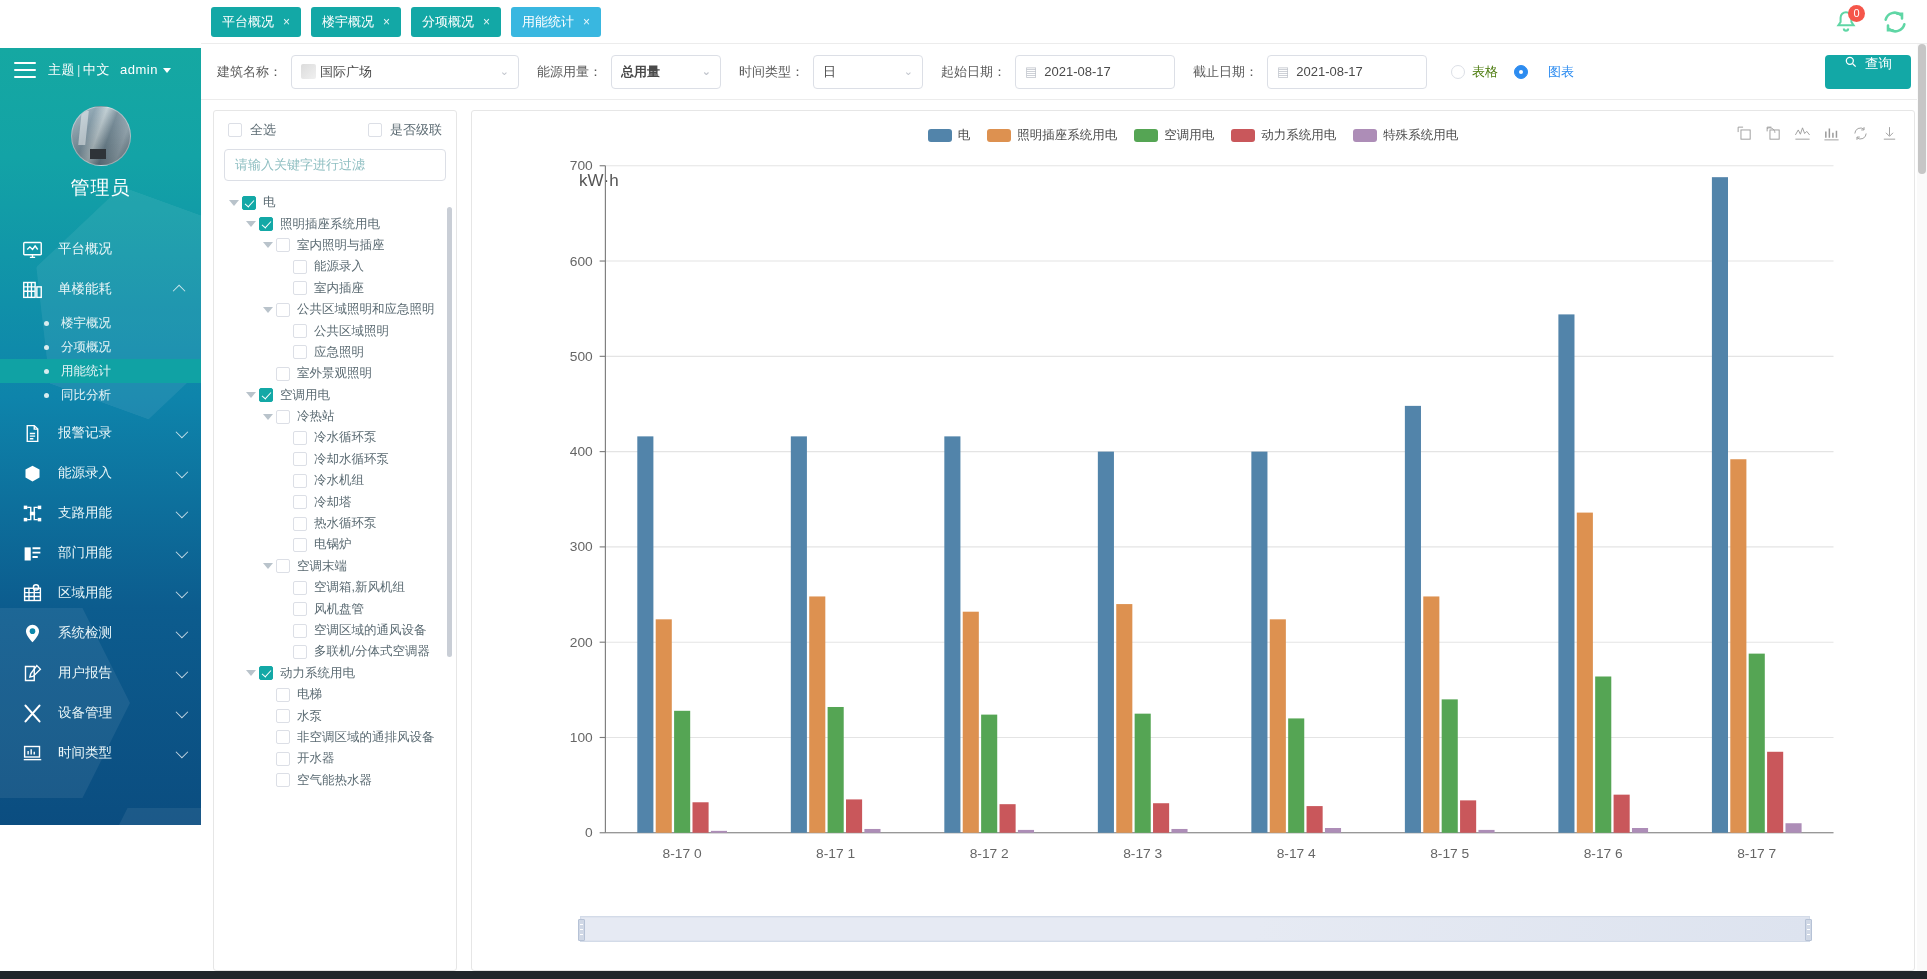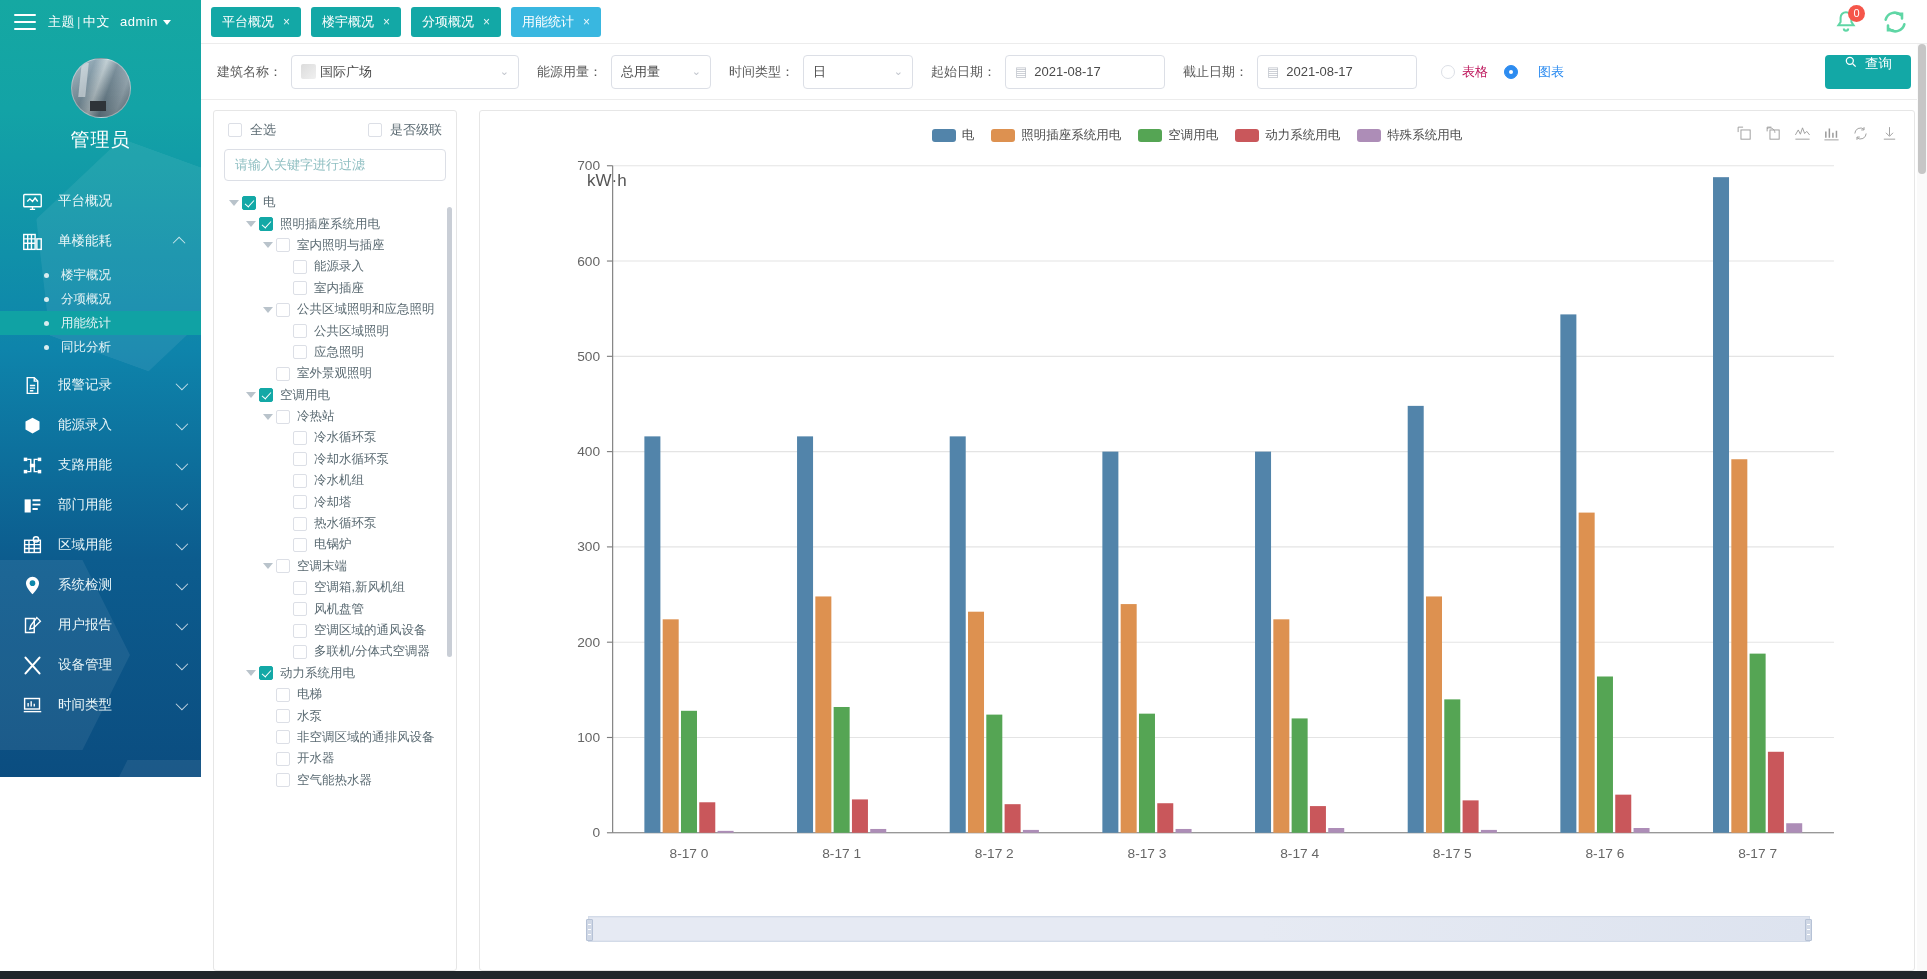--- a/index.html
+++ b/index.html
@@ -11,20 +11,21 @@
     background: #ffffff;
   }
   .app { display: flex; width: 1927px; height: 979px; position: relative; }
 
   
   .sidebar {
     width: 201px; height: 777px; flex: 0 0 201px;
     background: linear-gradient(180deg,#15a8a2 0%, #13a3a6 14%, #0e84ab 45%, #0c5c8e 72%, #0b4d80 100%);
     position: relative; overflow: hidden;
     color: #fff;
+    margin-top: 48px;
   }
   .sidebar .deco { position:absolute; opacity:.07; background:#fff; }
   .sidebar .deco.d1 { width:210px;height:210px; transform:rotate(20deg); left:30px; top:150px; clip-path: polygon(25% 0,75% 0,100% 50%,75% 100%,25% 100%,0 50%); }
   .sidebar .deco.d2 { width:190px;height:190px; left:-60px; top:560px; clip-path: polygon(25% 0,75% 0,100% 50%,75% 100%,25% 100%,0 50%); }
   .sidebar .deco.d3 { width:150px;height:150px; left:90px; top:760px; clip-path: polygon(25% 0,75% 0,100% 50%,75% 100%,25% 100%,0 50%); }
 
   .sb-header { height: 44px; display:flex; align-items:center; gap:12px; padding-left:14px; position:relative; z-index:2;}
   .hamburger { width:22px; height:16px; display:flex; flex-direction:column; justify-content:space-between; cursor:pointer;}
   .hamburger span { display:block; height:2px; background:#fff; border-radius:1px; }
   .sb-header-txt { font-size:13px; color:#fff; letter-spacing:.5px; white-space:nowrap;}
@@ -66,35 +67,35 @@
   .refresh { width:28px;height:28px; cursor:pointer;}
 
   
   .filterbar { height:56px; display:flex; align-items:center; gap:0; padding:0 16px; border-bottom:1px solid #ececec; background:#fff;}
   .fld { display:flex; align-items:center; margin-right:18px; }
   .fld-label { font-size:13px; color:#5a5a5a; margin-right:9px; white-space:nowrap;}
   .sel { height:34px; border:1px solid #dcdfe6; border-radius:4px; display:flex; align-items:center; padding:0 9px; font-size:13px; color:#4a4a4a; background:#fff; position:relative; cursor:pointer;}
   .sel .val { flex:1; white-space:nowrap; overflow:hidden; }
   .sel .chev { margin-left:10px; color:#c0c4cc; font-size:11px; }
   .sel.building { width:228px; }
-  .sel.energy { width:100px; }
+  .sel.energy { width:110px;font-weight:bold; }
   .sel.timetype { width:110px; }
   .sel.date { width:160px; }
   .bld-logo { width:15px;height:15px; margin-right:4px; background:linear-gradient(135deg,#dcdcdc,#f0f0f0); border-radius:2px; display:inline-block; flex:0 0 15px;}
   .cal-ico { margin-right:7px; color:#c0c4cc; font-size:13px; }
   .radios { display:flex; align-items:center; gap:16px; margin-left:6px;}
-  .radio { display:flex; align-items:center; gap:7px; font-size:13px; color:#be185d; cursor:pointer;}
+  .radio { display:flex; align-items:center; gap:7px; font-size:13px; color:#4d7c0f; cursor:pointer;}
   .radio .circle { width:14px;height:14px;border-radius:50%; border:1px solid #dcdfe6; background:#fff;}
   .radio.on { color:#2d8cf0;gap:20px; }
   .radio.on .circle { border-color:#2d8cf0; background:#2d8cf0; position:relative;}
   .radio.on .circle:after { content:""; position:absolute; left:4px; top:4px; width:4px;height:4px; border-radius:50%; background:#fff;}
   .search-btn { margin-left:auto; height:34px; padding:0 19px; background:#13a8a6; color:#fff; border-radius:4px; font-size:13.5px; display:flex; gap:7px; border:none; cursor:pointer;}
 
   
-  .content { flex:1; display:flex; gap:22px; padding:10px 12px 8px 12px; background:#fff; min-height:0;}
+  .content { flex:1; display:flex; gap:14px; padding:10px 12px 8px 12px; background:#fff; min-height:0;}
   .tree-panel { width:244px; flex:0 0 244px; border:1px solid #e6e6e6; border-radius:3px; display:flex; flex-direction:column; background:#fff; min-height:0;}
   .tree-head { display:flex; justify-content:space-between; padding:10px 14px 6px 14px;}
   .cbx-lbl { display:flex; align-items:center; gap:8px; font-size:13px; color:#5c6b73; cursor:pointer;}
   .cbx { width:14px;height:14px;border:1px solid #dcdfe6; border-radius:2px; background:#fff; flex:0 0 14px; display:inline-block; position:relative;}
   .cbx.checked { background:#13a8a6; border-color:#13a8a6;}
   .cbx.checked:after{content:"";position:absolute;left:4px;top:1px;width:4px;height:8px;border:solid #fff;border-width:0 1.6px 1.6px 0;transform:rotate(42deg);}
   .filter-input { margin:4px 10px 8px 10px; height:32px; border:1px solid #dcdfe6; border-radius:4px; padding:0 10px; font-size:13px; color:#8fbfc2; display:flex; align-items:center;}
   .tree-scroll { flex:1; overflow:hidden; position:relative; padding:3px 0 6px 0;}
   .tree-scroll .sbar { position:absolute; right:4px; top:18px; width:5px; height:450px; background:#c9ced6; border-radius:3px;}
   .tnode { height:21.4px; display:flex; align-items:center; font-size:12.5px; color:#5a6a72; white-space:nowrap; cursor:pointer;}

